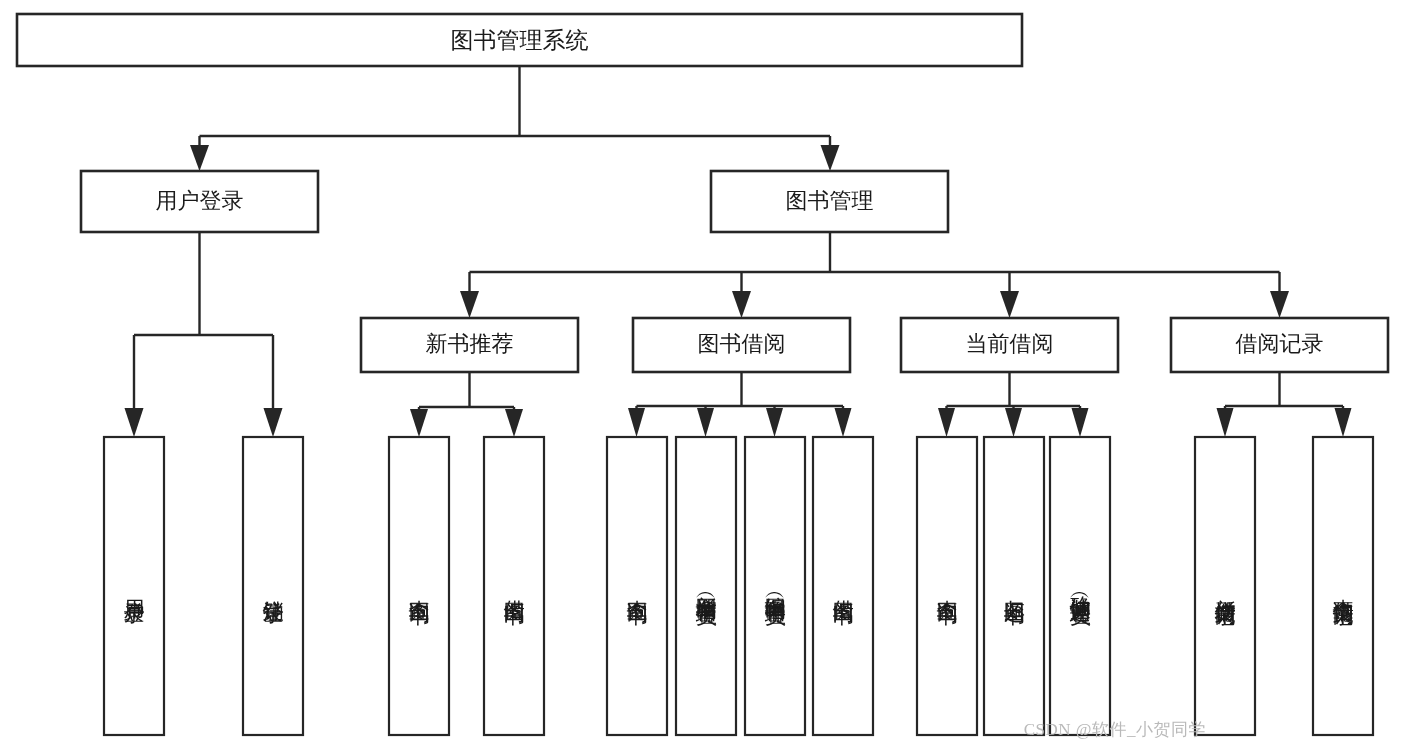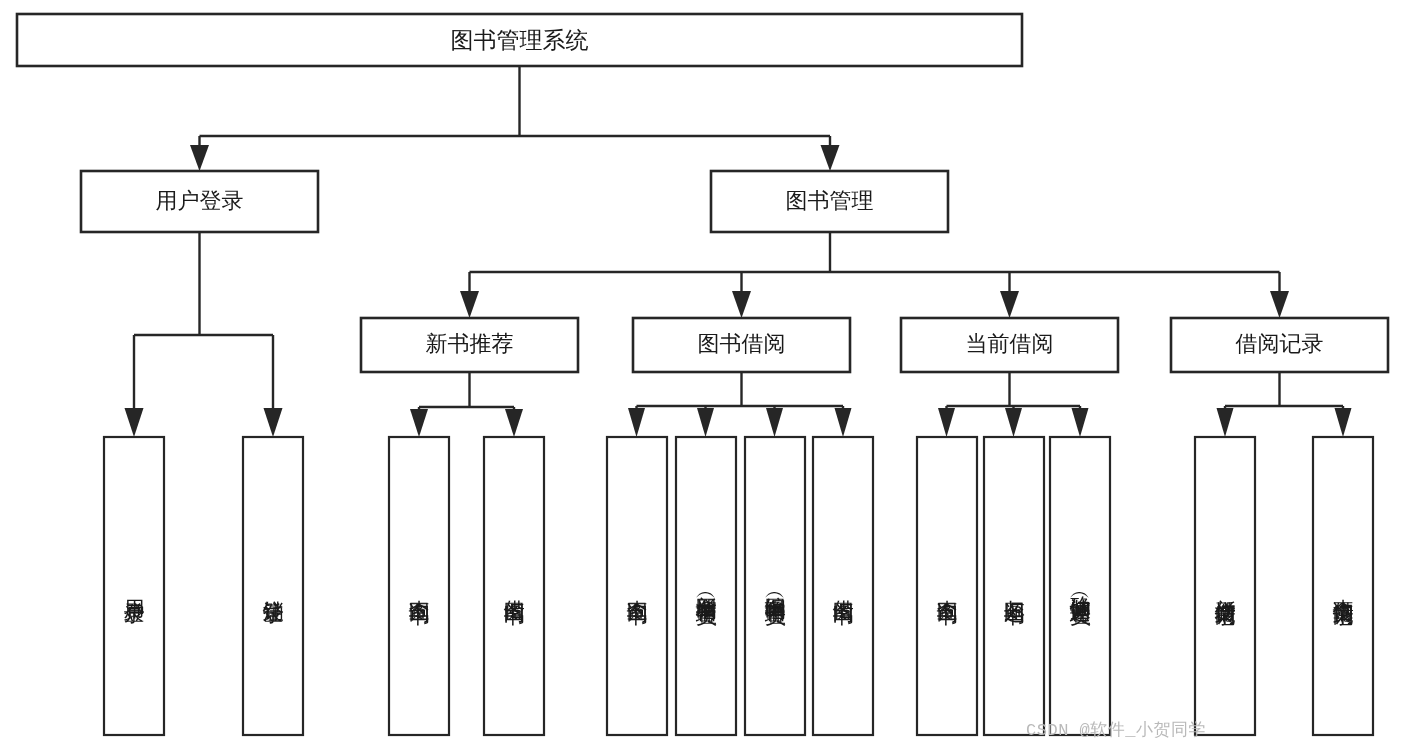--- a/index.html
+++ b/index.html
@@ -70,21 +70,21 @@
     align-items: center;
     justify-content: center;
     white-space: nowrap;
     pointer-events: none;
     user-select: none;
   }
   #watermark {
     position: absolute;
     right: 8px;
     bottom: 6px;
-    font-family: Liberation Mono, monospace;
+    font-family: Liberation Serif, serif;
     font-size: 17px;
     color: #b9b9b9;
     letter-spacing: 0.5px;
     white-space: nowrap;
     text-align: right;
   }
 </style>
 </head>
 <body>
 

